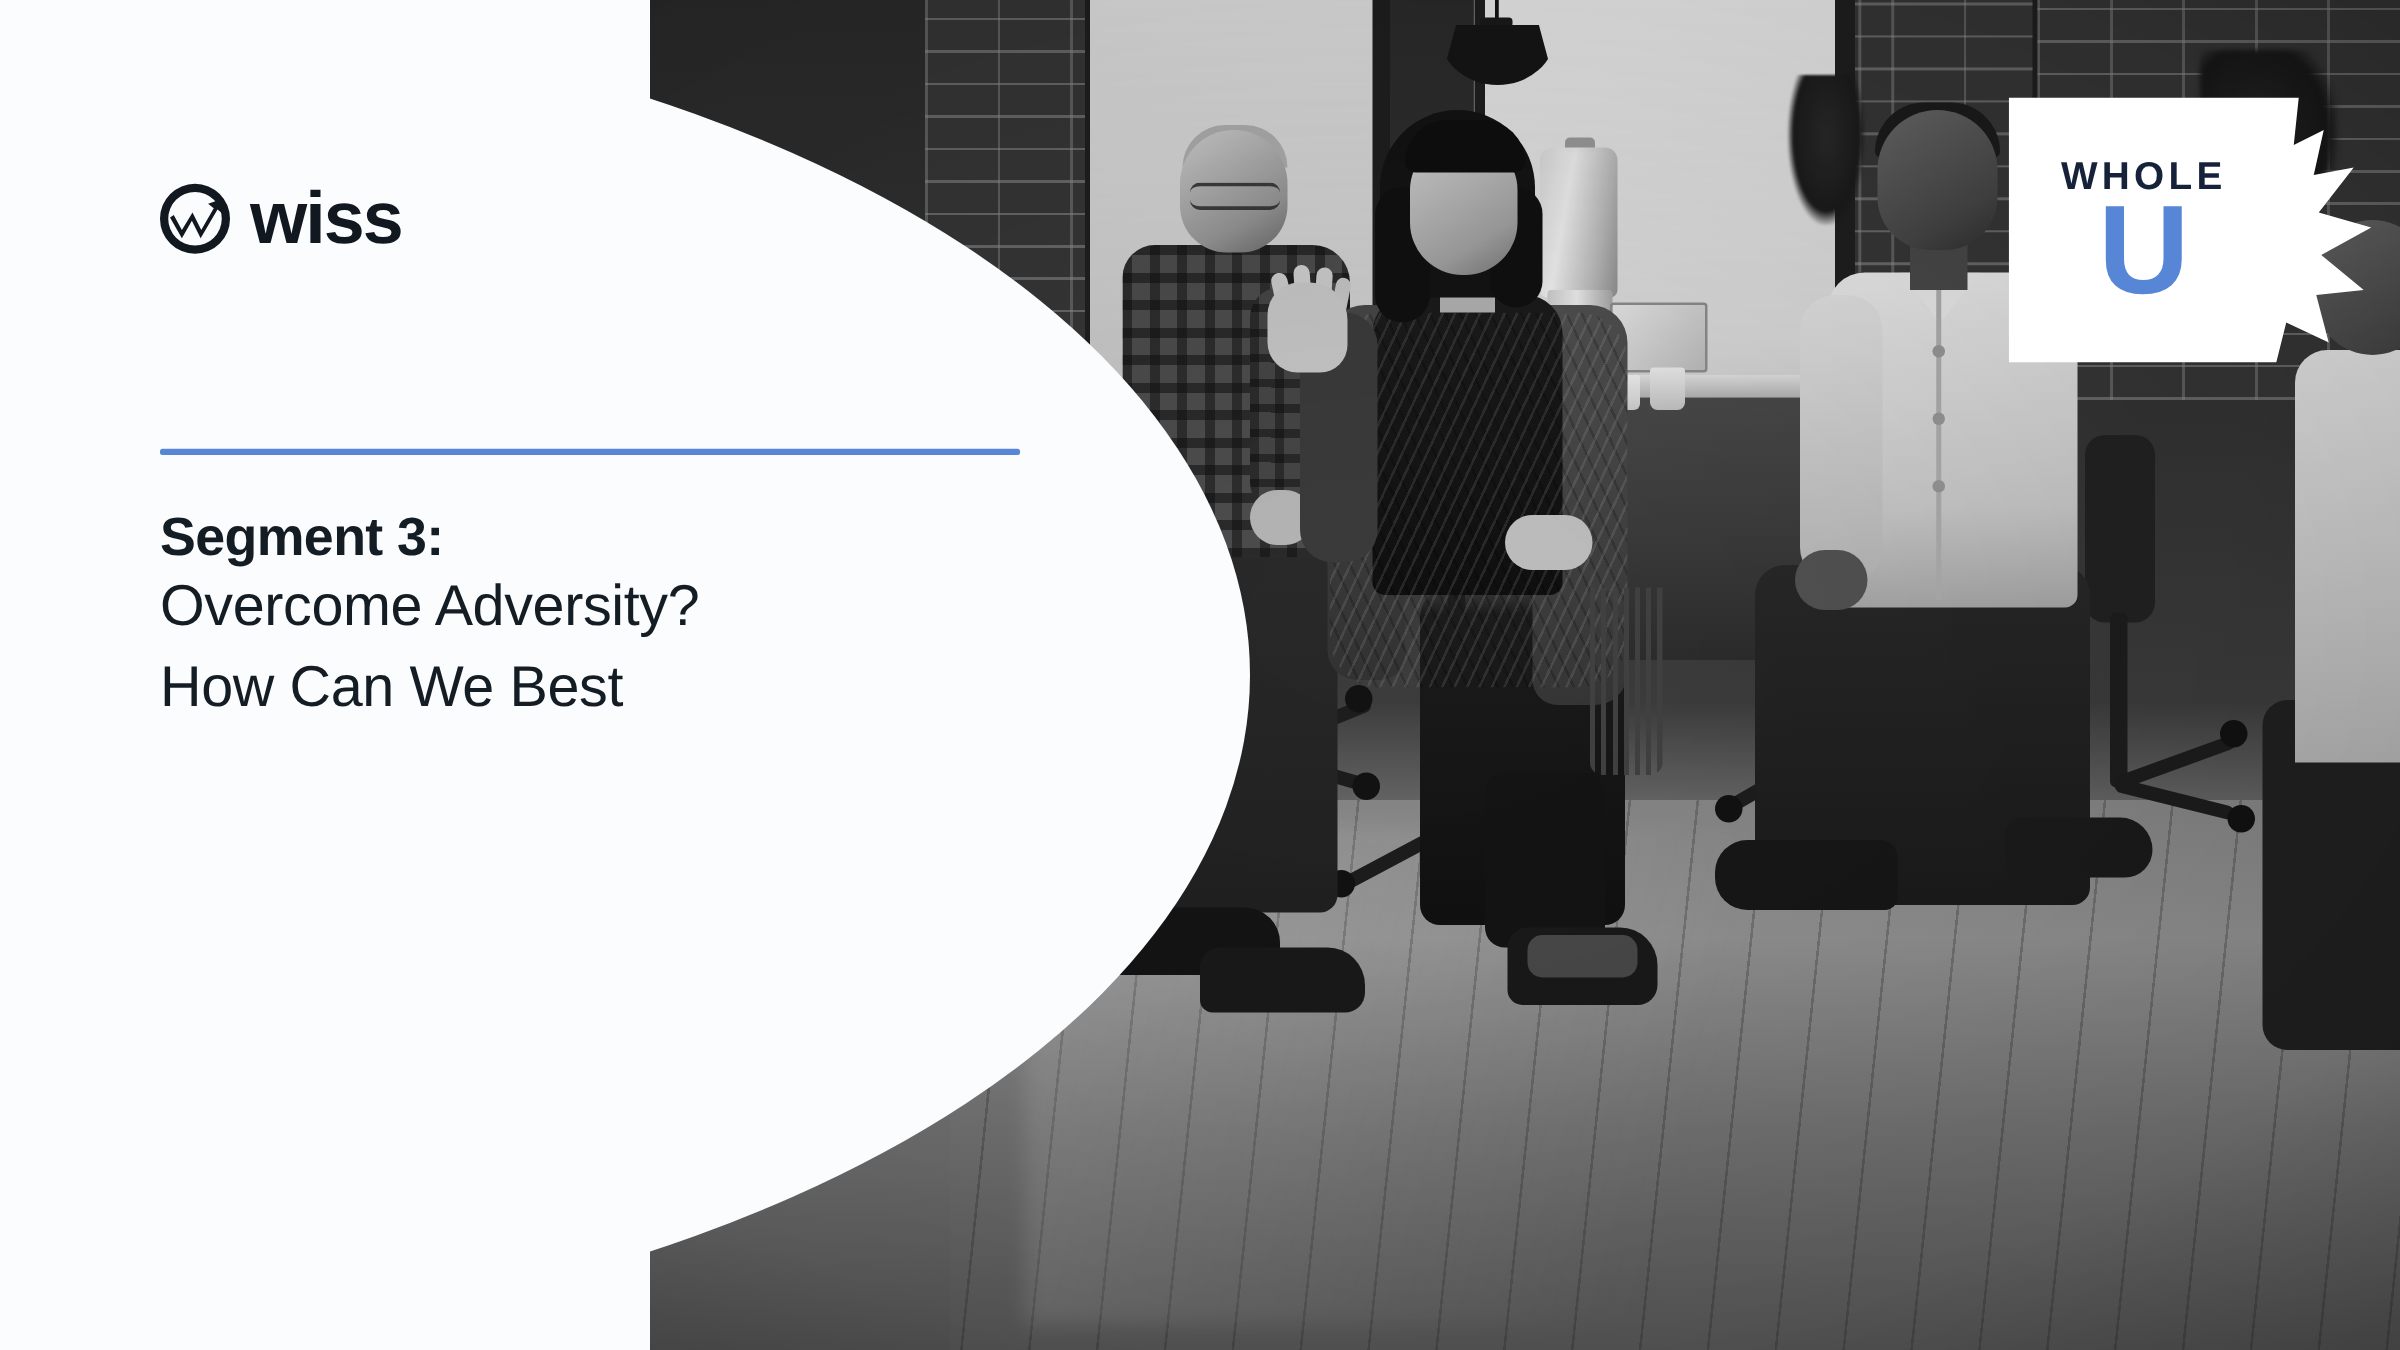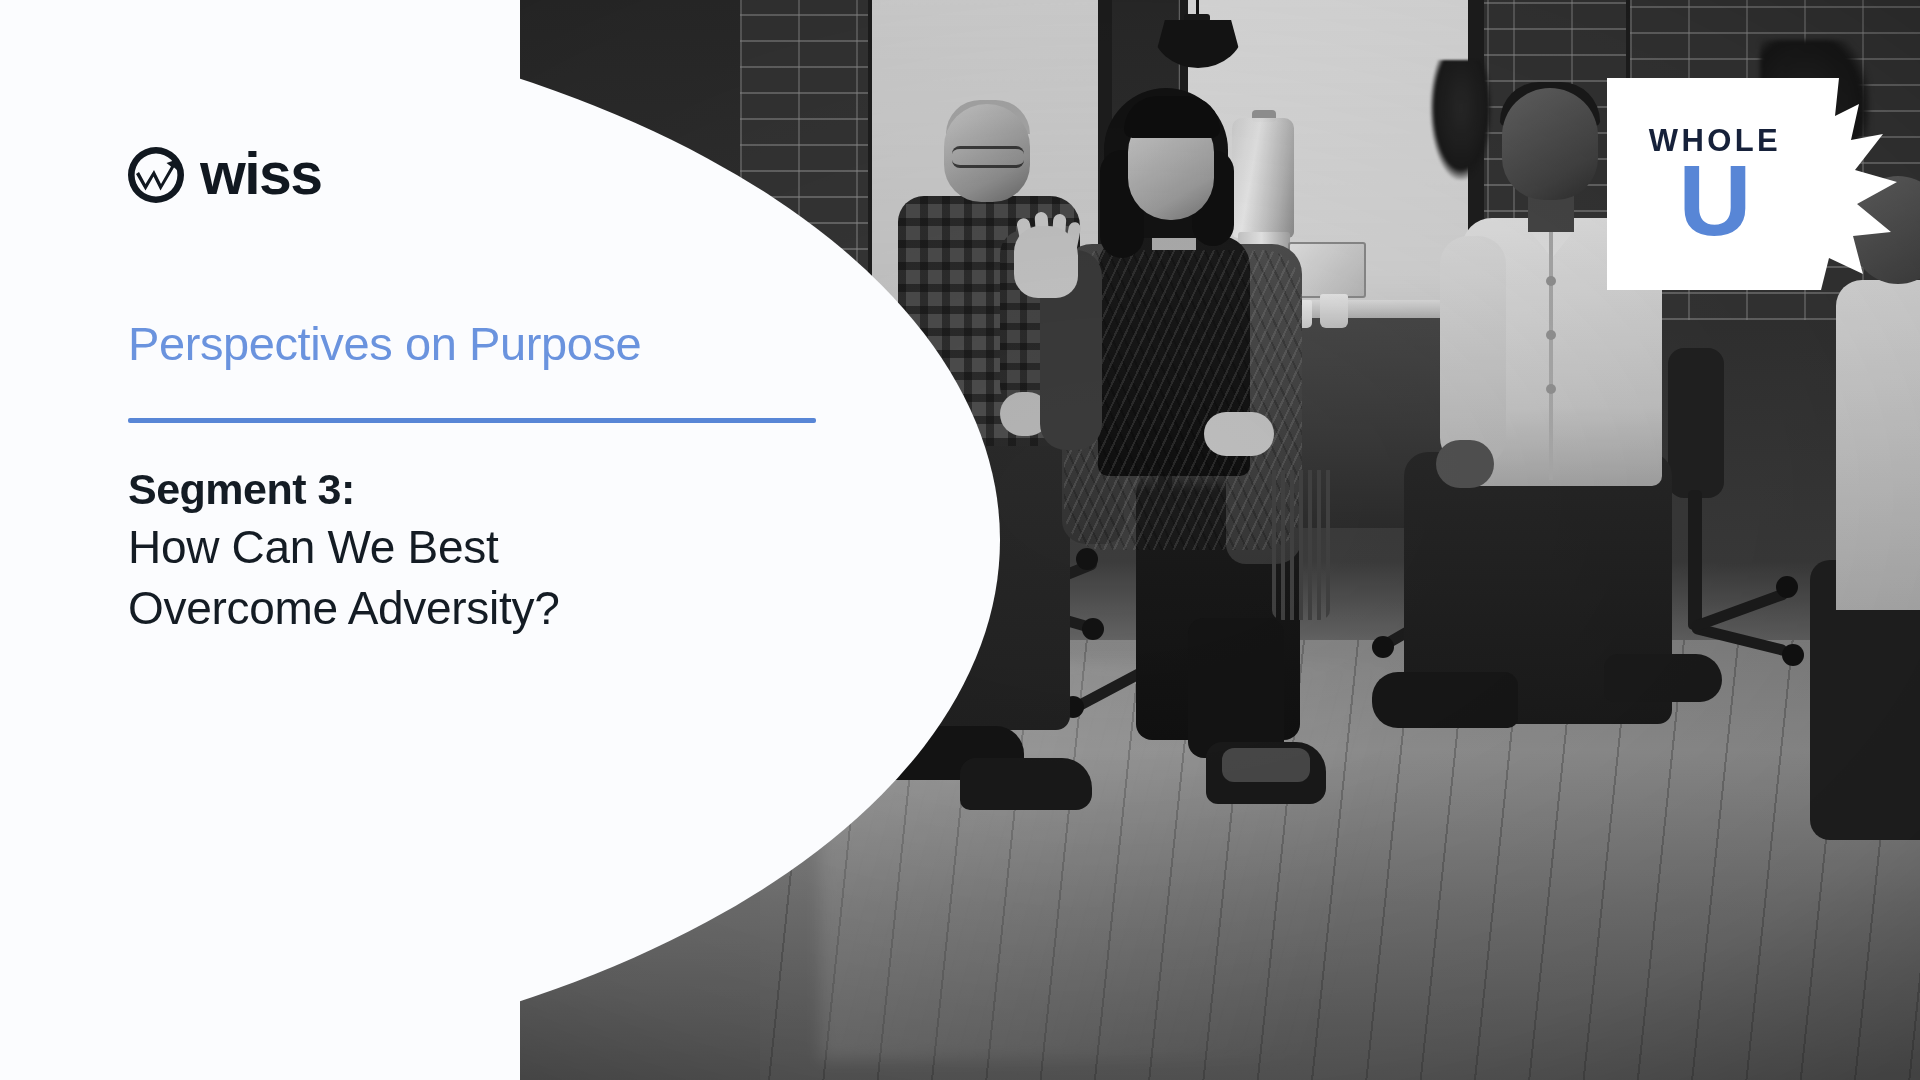--- a/index.html
+++ b/index.html
@@ -406,25 +406,24 @@
       </svg>
     </span>
     <span class="logo-word">
       <svg viewBox="0 0 240 76" width="186" height="59" aria-hidden="true">
         <text x="0" y="62" font-family="Liberation Sans, sans-serif" font-size="76" font-weight="700" fill="#111820" letter-spacing="-2">wiss</text>
       </svg>
     </span>
   </div>
 
   <div class="copy">
-    <h2 class="seg-sub">Perspectives on Purpose</h2>
     <div class="rule"></div>
     <h3 class="ep-title">Segment 3:</h3>
+    <p class="ep-sub" style="margin-top:2px">Overcome Adversity?</p>
     <p class="ep-sub">How Can We Best</p>
-    <p class="ep-sub" style="margin-top:2px">Overcome Adversity?</p>
   </div>
 
   <div class="badge">
     <svg class="badge-star" viewBox="0 0 300 212" width="300" height="212">
       <path d="M0,0 L232,0 L228,38 L252,26 L244,62 L276,56 L248,92
                L290,104 L250,126 L284,154 L246,158 L256,196 L222,180
                L214,212 L0,212 Z" fill="#ffffff"></path>
     </svg>
     <div class="badge-text">
       <div class="badge-whole">WHOLE</div>

